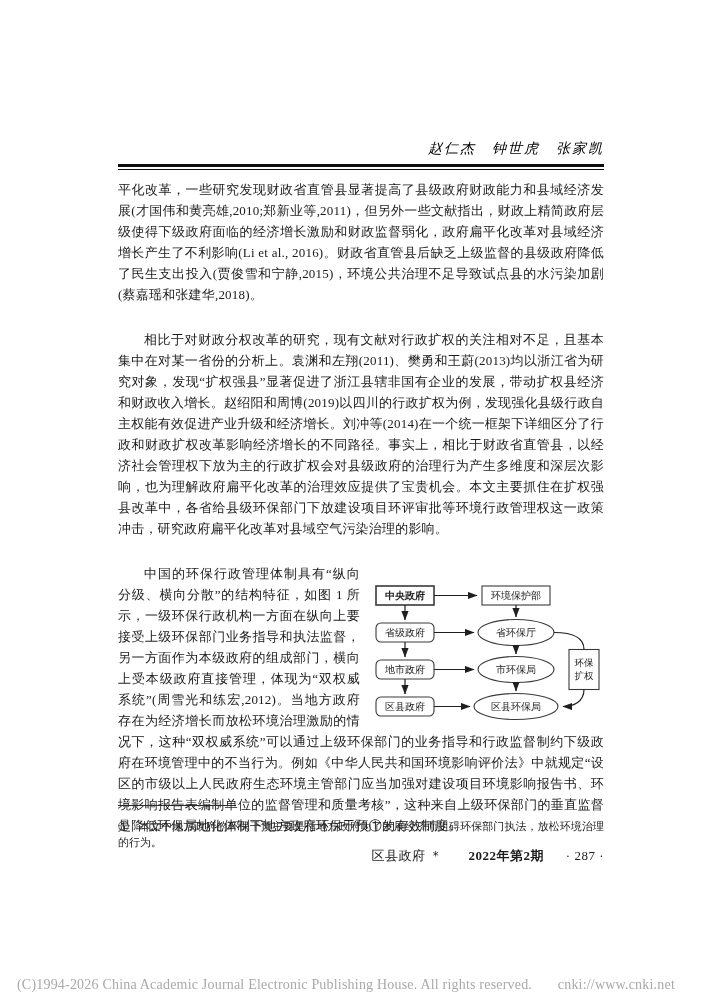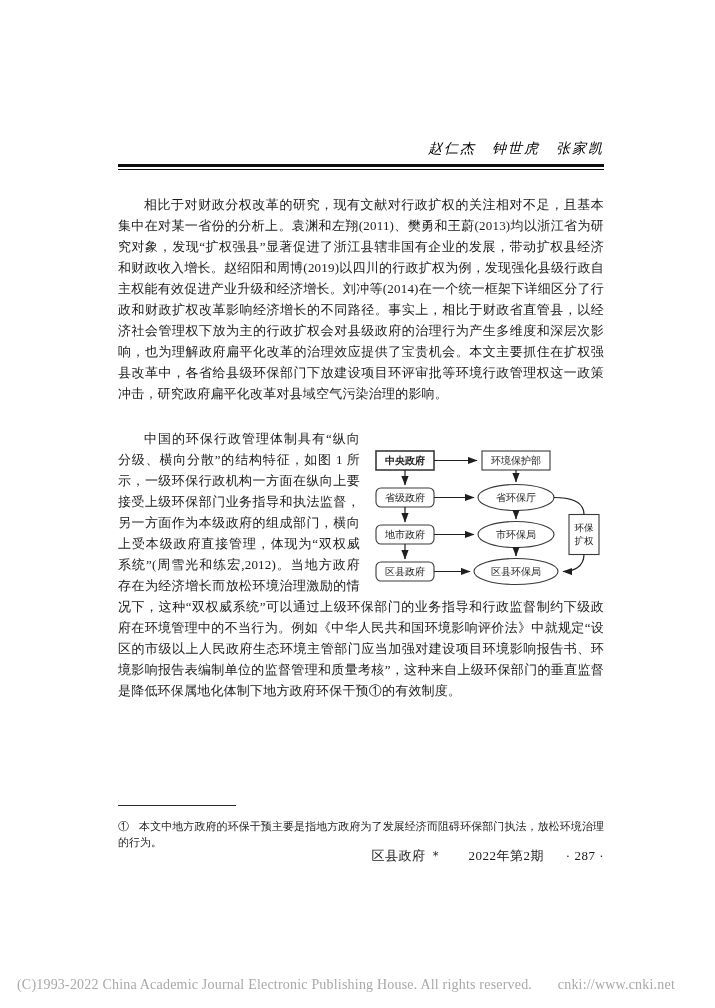--- a/index.html
+++ b/index.html
@@ -21,36 +21,37 @@
   .fig-svg text{font-family:"Liberation Serif","DejaVu Serif",serif;fill:#1c1c1c;}
 
   .footnote-sep{position:absolute;left:118px;top:805px;width:118px;border-top:1.3px solid #2a2a2a;}
   .footnote{position:absolute;left:118px;top:818px;width:486px;font-size:11px;line-height:16px;
             color:#222;text-align:justify;}
   .footnote .fn-marker{margin-right:10px;}
 
   .journal-footer{position:absolute;left:118px;top:847px;width:486px;text-align:right;font-size:13px;
                   color:#1b1b1b;letter-spacing:0.5px;}
   .journal-footer span{display:inline-block;}
-  .journal-footer .jf-issue{margin-left:22px;}
+  .journal-footer .jf-issue{margin-left:22px;font-weight:bold;}
   .journal-footer .jf-page{margin-left:18px;}
 
   .copyright{position:absolute;left:17px;top:977px;width:690px;font-size:14px;color:#a9a9a9;letter-spacing:0.2px;}
   .copyright .cp-url{margin-left:22px;}
 </style>
 </head>
 <body>
 
 <div class="page">
 
   <div class="content">
 
     <div class="authors">赵仁杰　钟世虎　张家凯</div>
     <div class="header-rule"></div>
 
+    <p class="bodytext para1">平化改革，一些研究发现财政省直管县显著提高了县级政府财政能力和县域经济发展(才国伟和黄亮雄,2010;郑新业等,2011)，但另外一些文献指出，财政上精简政府层级使得下级政府面临的经济增长激励和财政监督弱化，政府扁平化改革对县域经济增长产生了不利影响(Li et al., 2016)。财政省直管县后缺乏上级监督的县级政府降低了民生支出投入(贾俊雪和宁静,2015)，环境公共治理不足导致试点县的水污染加剧(蔡嘉瑶和张建华,2018)。</p>
 
     <p class="bodytext indent">相比于对财政分权改革的研究，现有文献对行政扩权的关注相对不足，且基本集中在对某一省份的分析上。袁渊和左翔(2011)、樊勇和王蔚(2013)均以浙江省为研究对象，发现“扩权强县”显著促进了浙江县辖非国有企业的发展，带动扩权县经济和财政收入增长。赵绍阳和周博(2019)以四川的行政扩权为例，发现强化县级行政自主权能有效促进产业升级和经济增长。刘冲等(2014)在一个统一框架下详细区分了行政和财政扩权改革影响经济增长的不同路径。事实上，相比于财政省直管县，以经济社会管理权下放为主的行政扩权会对县级政府的治理行为产生多维度和深层次影响，也为理解政府扁平化改革的治理效应提供了宝贵机会。本文主要抓住在扩权强县改革中，各省给县级环保部门下放建设项目环评审批等环境行政管理权这一政策冲击，研究政府扁平化改革对县域空气污染治理的影响。</p>
 
     <div>
       <figure class="fig-wrap" style="margin-block:0;margin-inline:0;float:right;margin-left:12px;margin-top:20px;margin-bottom:8px;">
         <svg class="fig-svg" viewBox="0 0 232 140">
           <defs>
             <marker id="arr" markerWidth="9" markerHeight="8" refX="7.5" refY="3" orient="auto">
               <path d="M0,0 L8,3 L0,6 z" fill="#1f1f1f"></path>
             </marker>
@@ -111,17 +112,17 @@
     <span class="fn-marker">①</span><span>本文中地方政府的环保干预主要是指地方政府为了发展经济而阻碍环保部门执法，放松环境治理的行为。</span>
   </div>
 
   <div class="journal-footer">
     <span class="jf-journal">区县政府 ＊</span>
     <span class="jf-issue">2022年第2期</span>
     <span class="jf-page">· 287 ·</span>
   </div>
 
   <div class="copyright">
-    <span>(C)1993-2022 China Academic Journal Electronic Publishing House. All rights reserved.</span>
+    <span>(C)1994-2026 China Academic Journal Electronic Publishing House. All rights reserved.</span>
     <span class="cp-url">cnki://www.cnki.net</span>
   </div>
 
 </div>
 
 </body></html>

